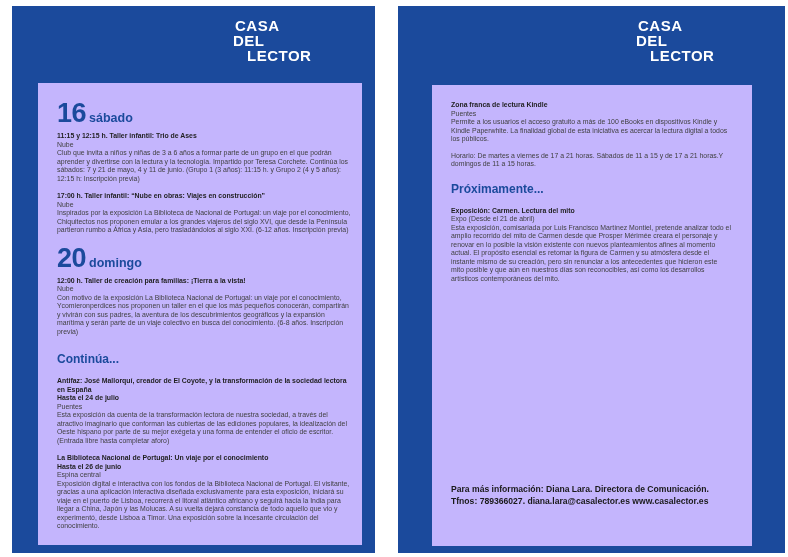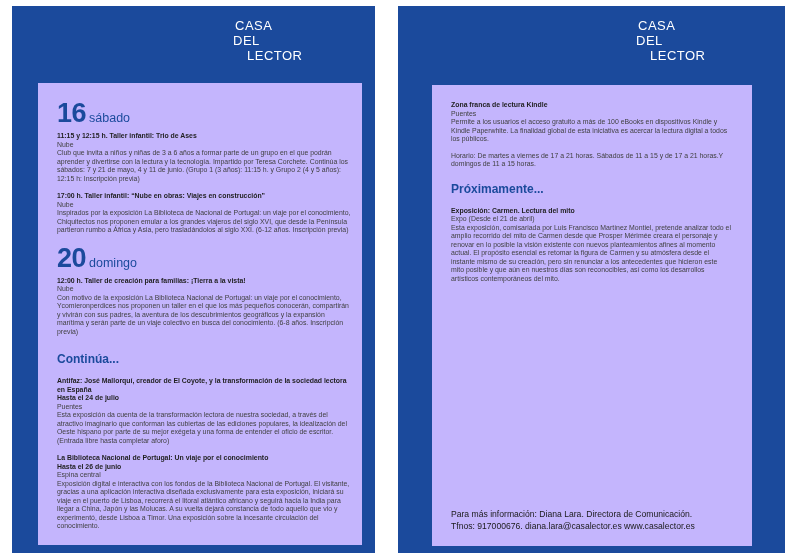--- a/index.html
+++ b/index.html
@@ -18,63 +18,63 @@
     height: 547px;
     background: #1b4a9c;
   }
   .frame-left  { left: 12px;  width: 363px; }
   .frame-right { left: 398px; width: 387px; }
   .logo {
     position: absolute;
     top: 12px;
     width: 92px;
     color: #ffffff;
-    font-weight: normal;
-    font-size: 13px;
+    font-weight: bold;
+    font-size: 15px;
     line-height: 15px;
     letter-spacing: 0.5px;
   }
   .logo-left  { left: 221px; }
   .logo-right { left: 238px; }
   .logo-l1 { margin-left: 2px; }
   .logo-l2 { }
   .logo-l3 { margin-left: 14px; }
   .content-box {
     position: absolute;
     background: #c4b5fd;
     overflow: hidden;
   }
   .box-left  { left: 26px; top: 77px; width: 324px; height: 462px; padding: 18px 10px 0 19px; }
   .box-right { left: 34px; top: 79px; width: 320px; height: 461px; padding: 16px 21px 0 19px; }
   .day-header { display: flex; align-items: baseline; color: #1b4a9c; margin-bottom: 7px; }
   .day-header.second { margin-top: 11px; }
   .day-num  { font-size: 27px; font-weight: bold; line-height: 24px; letter-spacing: -0.5px; }
-  .day-name { font-size: 12.5px; font-weight: normal; margin-left: 3px; }
+  .day-name { font-size: 12.5px; font-weight: bold; margin-left: 3px; }
   .event { margin-bottom: 9px; }
   .event-title { font-size: 6.9px; line-height: 8.5px; font-weight: bold; color: #1f1f1f; }
   .event-dates { font-size: 6.9px; line-height: 8.5px; font-weight: bold; color: #1f1f1f; }
   .event-venue { font-size: 6.9px; line-height: 8.5px; color: #3f3f3f; }
   .event-desc  { font-size: 6.9px; line-height: 8.5px; color: #3f3f3f; }
   .schedule { font-size: 6.9px; line-height: 8.5px; color: #3f3f3f; margin-top: 8px; }
   .section-heading {
     font-size: 12px;
     font-weight: bold;
     color: #1b4a9c;
     margin-top: 16px;
     margin-bottom: 11px;
   }
   .section-heading.first { margin-top: 13px; }
   .contact {
     position: absolute;
     left: 19px;
-    top: 424px;
+    top: 399px;
     width: 290px;
     font-size: 8.6px;
     line-height: 11.5px;
-    font-weight: normal;
+    font-weight: bold;
     color: #1a1a1a;
   }
 </style>
 </head>
 <body>
 
 <div class="canvas">
 
   <div class="frame frame-left">
     <div class="logo logo-left">
@@ -151,19 +151,19 @@
       <div class="section-heading first">Próximamente...</div>
 
       <div class="event">
         <div class="event-title">Exposición: Carmen. Lectura del mito</div>
         <div class="event-venue">Expo (Desde el 21 de abril)</div>
         <p class="event-desc">Esta exposición, comisariada por Luis Francisco Martínez Montiel, pretende analizar todo el amplio recorrido del mito de Carmen desde que Prosper Mérimée creara el personaje y renovar en lo posible la visión existente con nuevos planteamientos afines al momento actual. El propósito esencial es retomar la figura de Carmen y su atmósfera desde el instante mismo de su creación, pero sin renunciar a los antecedentes que hicieron este mito posible y que aún en nuestros días son reconocibles, así como los desarrollos artísticos contemporáneos del mito.</p>
       </div>
 
       <div class="contact">
         <div>Para más información: Diana Lara. Directora de Comunicación.</div>
-        <div>Tfnos: 917000676. diana.lara@casalector.es www.casalector.es</div>
+        <div>Tfnos: 789366027. diana.lara@casalector.es www.casalector.es</div>
       </div>
 
     </div>
   </div>
 
 </div>
 
 </body></html>

